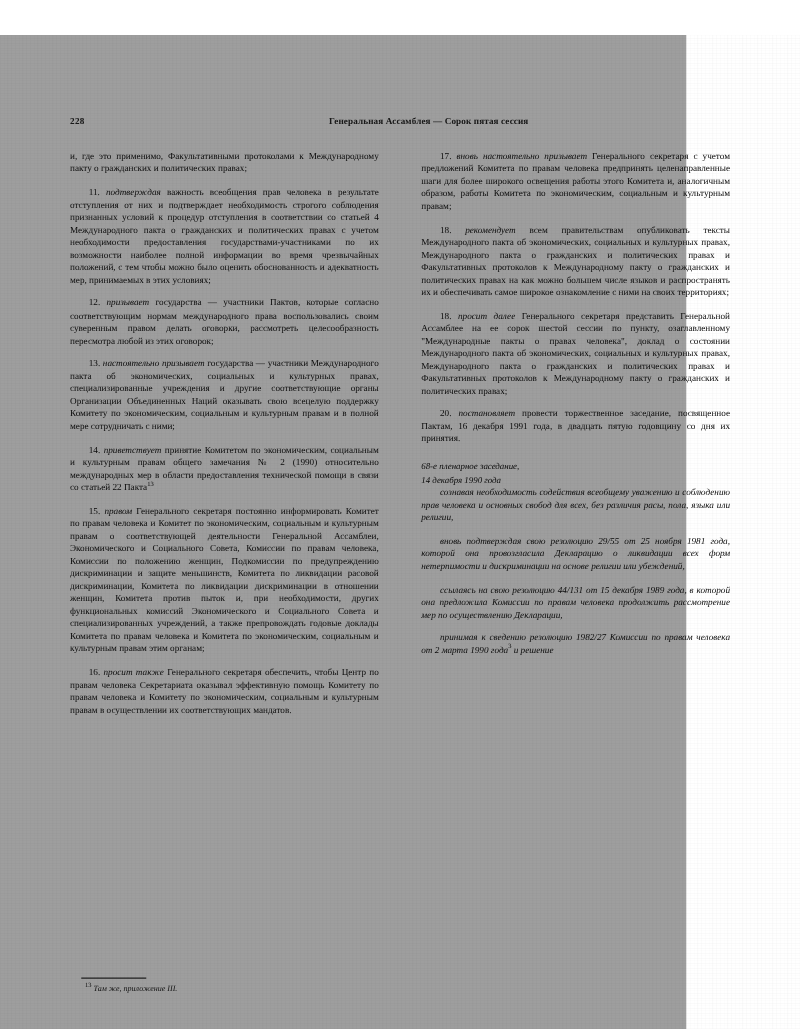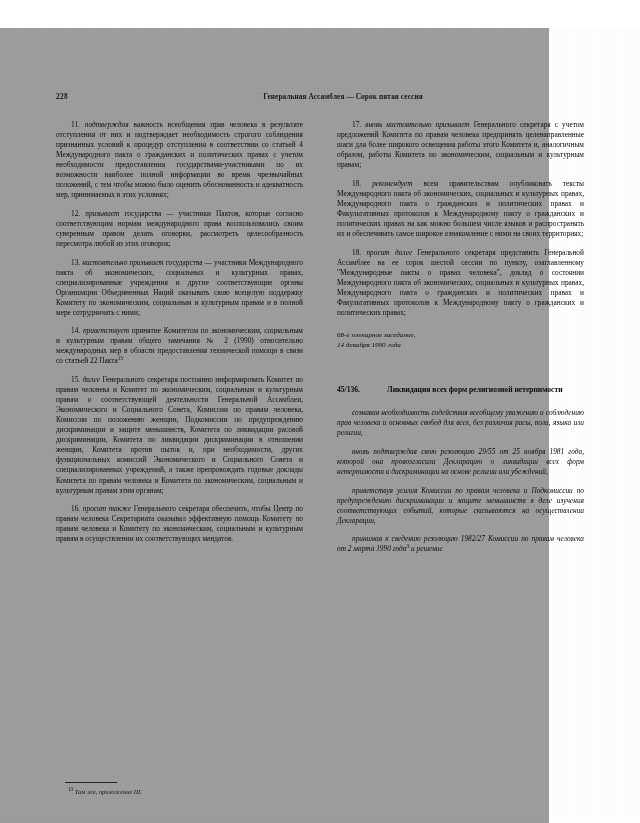--- a/index.html
+++ b/index.html
@@ -161,20 +161,21 @@
 
 <div class="page">
 
   <div class="running-head">
     <span class="folio">228</span>
     <span class="title">Генеральная Ассамблея — Сорок пятая сессия</span>
   </div>
 
   <div class="col col-left">
 
+    <p class="cont">и, где это применимо, Факультативными протоколами к Международному пакту о гражданских и политических правах;</p>
 
     <p class="para">
       <span class="num">11.</span>
       <span class="it">подтверждая</span>
       <span>важность всеобщения прав человека в результате отступления от них и подтверждает необходимость строгого соблюдения признанных условий к процедур отступления в соответствии со статьей 4 Международного пакта о гражданских и политических правах с учетом необходимости предоставления государствами-участниками по их возможности наиболее полной информации во время чрезвычайных положений, с тем чтобы можно было оценить обоснованность и адекватность мер, принимаемых в этих условиях;</span>
     </p>
 
     <p class="para">
       <span class="num">12.</span>
       <span class="it">призывает</span>
@@ -188,21 +189,21 @@
     </p>
 
     <p class="para">
       <span class="num">14.</span>
       <span class="it">приветствует</span>
       <span>принятие Комитетом по экономическим, социальным и культурным правам общего замечания № 2 (1990) относительно международных мер в области предоставления технической помощи в связи со статьей 22 Пакта</span><span class="sup">13</span>
     </p>
 
     <p class="para">
       <span class="num">15.</span>
-      <span class="it">далее</span>
+      <span class="it">правом</span>
       <span>Генерального секретаря постоянно информировать Комитет по правам человека и Комитет по экономическим, социальным и культурным правам о соответствующей деятельности Генеральной Ассамблеи, Экономического и Социального Совета, Комиссии по правам человека, Комиссии по положению женщин, Подкомиссии по предупреждению дискриминации и защите меньшинств, Комитета по ликвидации расовой дискриминации, Комитета по ликвидации дискриминации в отношении женщин, Комитета против пыток и, при необходимости, других функциональных комиссий Экономического и Социального Совета и специализированных учреждений, а также препровождать годовые доклады Комитета по правам человека и Комитета по экономическим, социальным и культурным правам этим органам;</span>
     </p>
 
     <p class="para">
       <span class="num">16.</span>
       <span class="it">просит также</span>
       <span>Генерального секретаря обеспечить, чтобы Центр по правам человека Секретариата оказывал эффективную помощь Комитету по правам человека и Комитету по экономическим, социальным и культурным правам в осуществлении их соответствующих мандатов.</span>
     </p>
   </div>
 
@@ -227,44 +228,45 @@
       <span class="it">рекомендует</span>
       <span>всем правительствам опубликовать тексты Международного пакта об экономических, социальных и культурных правах, Международного пакта о гражданских и политических правах и Факультативных протоколов к Международному пакту о гражданских и политических правах на как можно большем числе языков и распространять их и обеспечивать самое широкое ознакомление с ними на своих территориях;</span>
     </p>
 
     <p class="para">
       <span class="num">18.</span>
       <span class="it">просит далее</span>
       <span>Генерального секретаря представить Генеральной Ассамблее на ее сорок шестой сессии по пункту, озаглавленному "Международные пакты о правах человека", доклад о состоянии Международного пакта об экономических, социальных и культурных правах, Международного пакта о гражданских и политических правах и Факультативных протоколов к Международному пакту о гражданских и политических правах;</span>
     </p>
 
+    <p class="para tight">
+      <span class="num">20.</span>
+      <span class="it">постановляет</span>
+      <span>провести торжественное заседание, посвященное Пактам, 16 декабря 1991 года, в двадцать пятую годовщину со дня их принятия.</span>
+    </p>
 
     <p class="meeting-line">
       <span>68-е пленарное заседание,</span><br>
       <span>14 декабря 1990 года</span>
     </p>
 
-    <div class="res-head">
-      <span class="res-num">45/136.</span>
-      <span>Ликвидация всех форм религиозной нетерпимости</span>
-    </div>
 
 
     <p class="para">
       <span class="it">сознавая необходимость содействия всеобщему уважению и соблюдению прав человека и основных свобод для всех, без различия расы, пола, языка или религии,</span>
     </p>
 
     <p class="para">
       <span class="it">вновь подтверждая свою резолюцию 29/55 от 25 ноября 1981 года, которой она провозгласила Декларацию о ликвидации всех форм нетерпимости и дискриминации на основе религии или убеждений,</span>
     </p>
 
-
-    <p class="para">
-      <span class="it">приветствуя усилия Комиссии по правам человека и Подкомиссии по предупреждению дискриминации и защите меньшинств в деле изучения соответствующих событий, которые сказываются на осуществлении Декларации,</span>
-    </p>
+    <p class="para">
+      <span class="it">ссылаясь на свою резолюцию 44/131 от 15 декабря 1989 года, в которой она предложила Комиссии по правам человека продолжить рассмотрение мер по осуществлению Декларации,</span>
+    </p>
+
 
     <p class="para">
       <span class="it">принимая к сведению резолюцию 1982/27 Комиссии по правам человека от 2 марта 1990 года</span><span class="sup">3</span><span class="it"> и решение</span>
     </p>
   </div>
 
   <div class="grain"></div>
 </div>
 
 </body></html>

